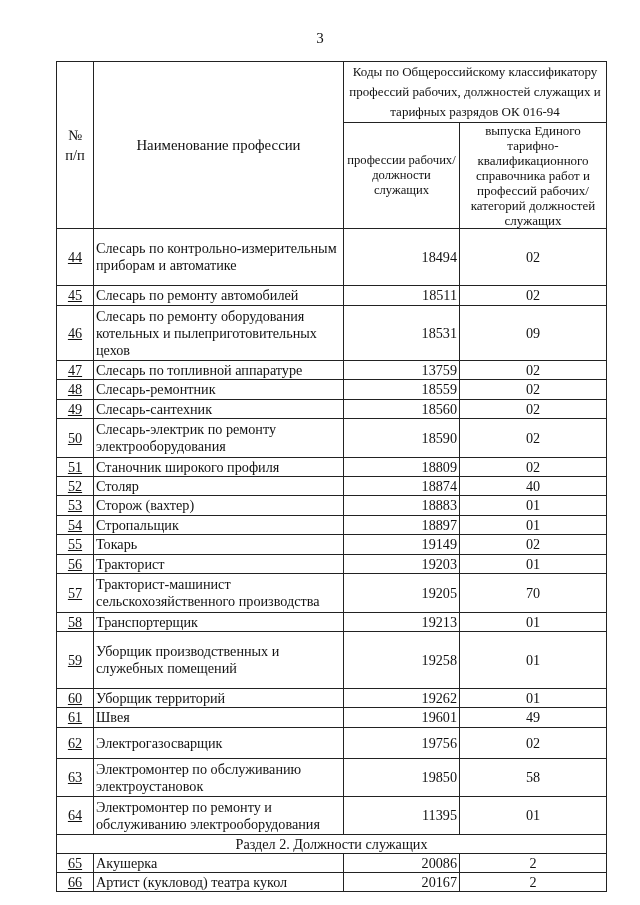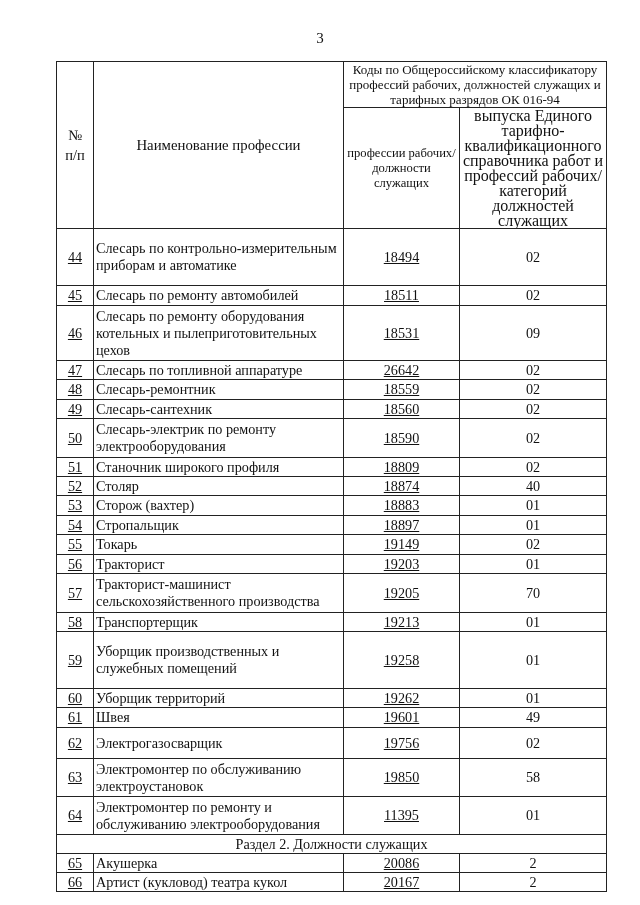--- a/index.html
+++ b/index.html
@@ -40,27 +40,27 @@
     font-weight: normal;
     overflow: hidden;
   }
   col.c-num { width: 37px; }
   col.c-name { width: 250px; }
   col.c-code { width: 116px; }
   col.c-etks { width: 147px; }
 
   th.h-num { text-align: center; font-size: 14.5px; line-height: 20px; }
   th.h-name { text-align: center; font-size: 14.8px; }
-  th.h-group { text-align: center; font-size: 13px; line-height: 15px; height: 44px; padding: 1px 2px; }
+  th.h-group { text-align: center; font-size: 13px; line-height: 20px; height: 44px; padding: 1px 2px; }
   th.h-code { text-align: center; font-size: 12.6px; line-height: 15px; height: 104px; }
-  th.h-etks { text-align: center; font-size: 16px; line-height: 15px; height: 104px; padding: 0 1px; }
+  th.h-etks { text-align: center; font-size: 13px; line-height: 15px; height: 104px; padding: 0 1px; }
 
   td.num { text-align: center; text-decoration: underline; }
   td.name { text-align: left; padding-left: 2px; padding-right: 0; }
-  td.code { text-align: center; text-decoration: underline; }
+  td.code { text-align: right; }
   td.etks { text-align: center; }
   td.section {
     text-align: center;
     font-weight: bold;
     font-size: 14.2px;
   }
 </style>
 </head>
 <body>
 
@@ -99,21 +99,21 @@
       </tr>
       <tr style="height: 55px;">
         <td class="num">46</td>
         <td class="name">Слесарь по ремонту оборудования котельных и пылеприготовительных цехов</td>
         <td class="code">18531</td>
         <td class="etks">09</td>
       </tr>
       <tr style="height: 19px;">
         <td class="num">47</td>
         <td class="name">Слесарь по топливной аппаратуре</td>
-        <td class="code">26642</td>
+        <td class="code">13759</td>
         <td class="etks">02</td>
       </tr>
       <tr style="height: 20px;">
         <td class="num">48</td>
         <td class="name">Слесарь-ремонтник</td>
         <td class="code">18559</td>
         <td class="etks">02</td>
       </tr>
       <tr style="height: 19px;">
         <td class="num">49</td>

